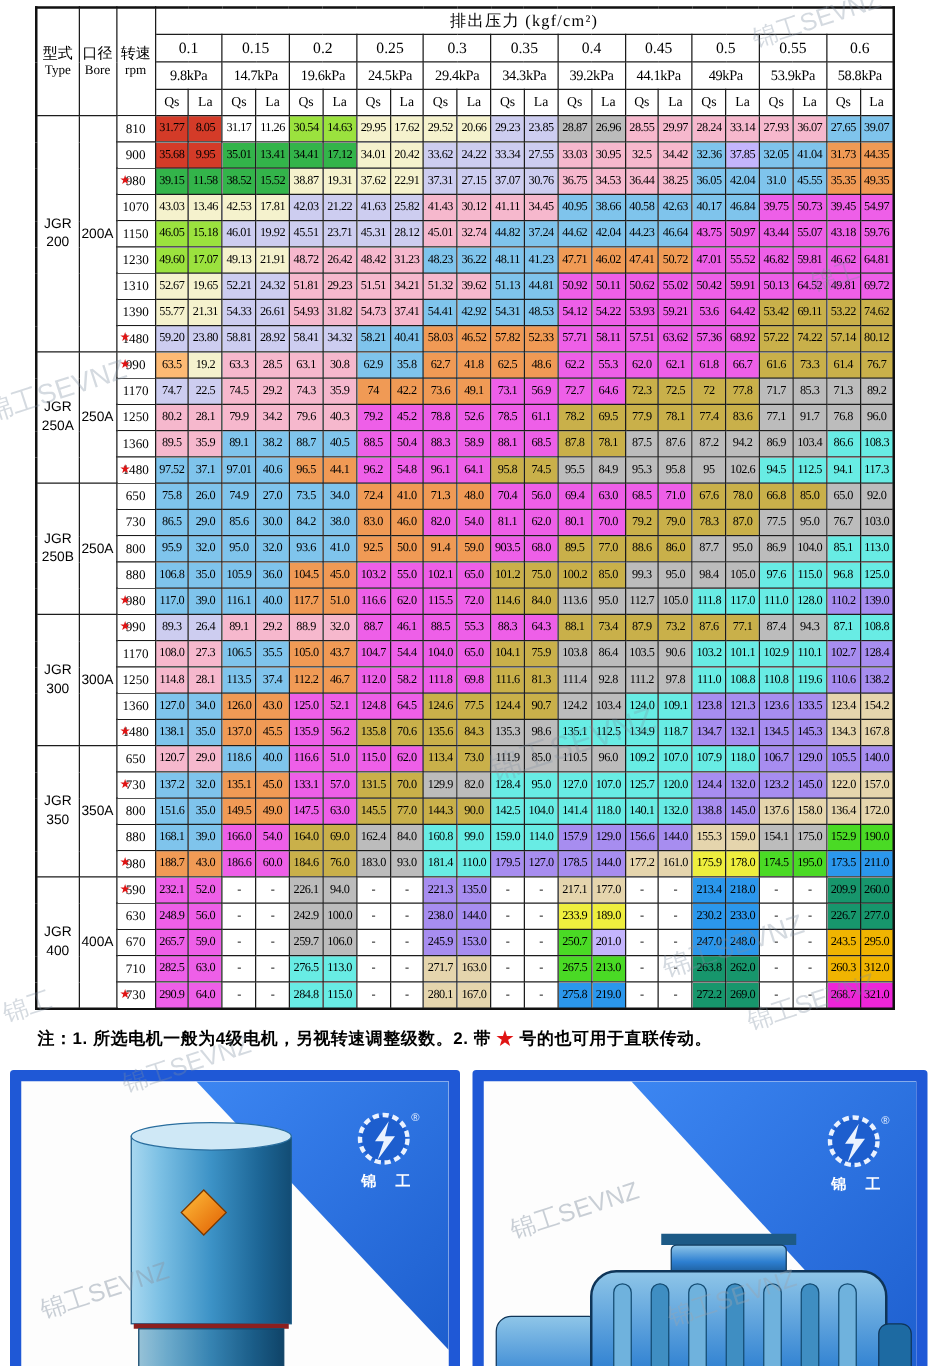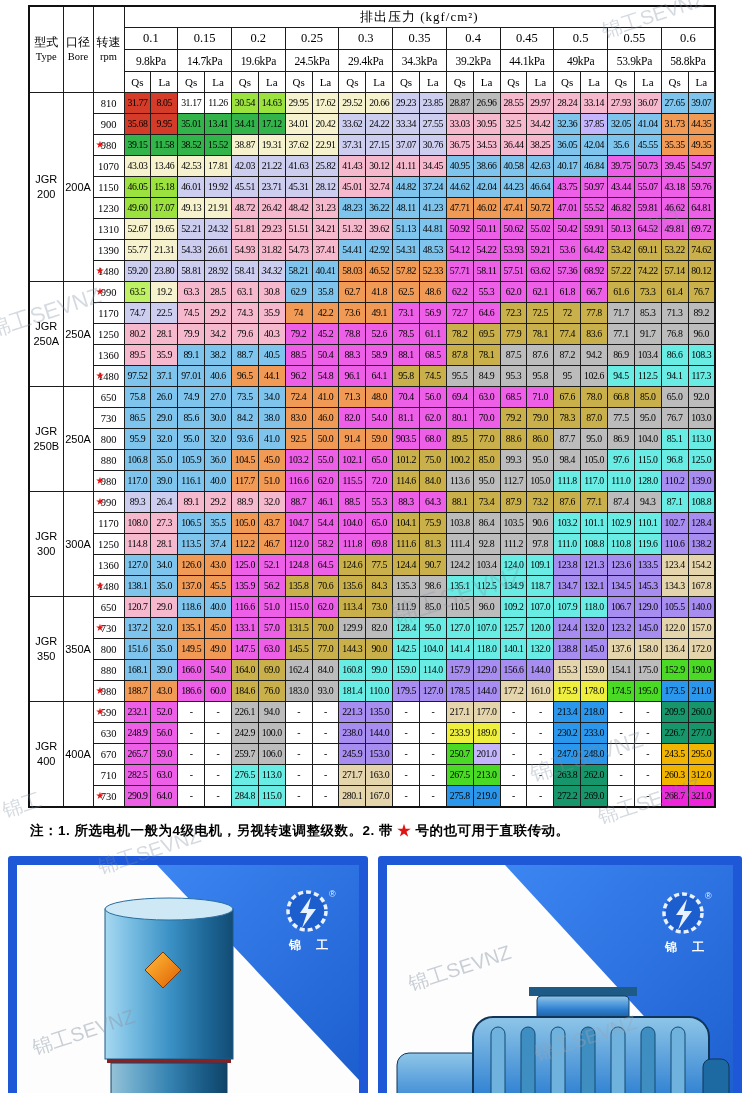--- a/index.html
+++ b/index.html
@@ -217,21 +217,21 @@
           <td class="d qs" style="background: rgb(205, 205, 240);">37.31</td>
           <td class="d" style="background: rgb(205, 205, 240);">27.15</td>
           <td class="d qs" style="background: rgb(205, 205, 240);">37.07</td>
           <td class="d" style="background: rgb(205, 205, 240);">30.76</td>
           <td class="d qs" style="background: rgb(246, 184, 205);">36.75</td>
           <td class="d" style="background: rgb(246, 184, 205);">34.53</td>
           <td class="d qs" style="background: rgb(246, 184, 205);">36.44</td>
           <td class="d" style="background: rgb(246, 184, 205);">38.25</td>
           <td class="d qs" style="background: rgb(127, 196, 236);">36.05</td>
           <td class="d" style="background: rgb(127, 196, 236);">42.04</td>
-          <td class="d qs" style="background: rgb(127, 196, 236);">35.6</td>
+          <td class="d qs" style="background: rgb(127, 196, 236);">31.0</td>
           <td class="d" style="background: rgb(127, 196, 236);">45.55</td>
           <td class="d qs" style="background: rgb(240, 154, 85);">35.35</td>
           <td class="d" style="background: rgb(240, 154, 85);">49.35</td>
         </tr>
         <tr>
           <td class="rpm"><span>1070</span></td>
           <td class="d qs" style="background: rgb(245, 242, 205);">43.03</td>
           <td class="d" style="background: rgb(245, 242, 205);">13.46</td>
           <td class="d qs" style="background: rgb(245, 242, 205);">42.53</td>
           <td class="d" style="background: rgb(245, 242, 205);">17.81</td>
@@ -354,21 +354,21 @@
           <td class="d qs" style="background: rgb(201, 176, 74);">53.22</td>
           <td class="d" style="background: rgb(201, 176, 74);">74.62</td>
         </tr>
         <tr>
           <td class="rpm"><span class="star">★</span><span>1480</span></td>
           <td class="d qs" style="background: rgb(205, 205, 240);">59.20</td>
           <td class="d" style="background: rgb(205, 205, 240);">23.80</td>
           <td class="d qs" style="background: rgb(205, 205, 240);">58.81</td>
           <td class="d" style="background: rgb(205, 205, 240);">28.92</td>
           <td class="d qs" style="background: rgb(205, 205, 240);">58.41</td>
-          <td class="d" style="background: rgb(205, 205, 240); font-style: italic;">34.32</td>
+          <td class="d" style="background: rgb(205, 205, 240);">34.32</td>
           <td class="d qs" style="background: rgb(127, 196, 236);">58.21</td>
           <td class="d" style="background: rgb(127, 196, 236);">40.41</td>
           <td class="d qs" style="background: rgb(240, 154, 85);">58.03</td>
           <td class="d" style="background: rgb(240, 154, 85);">46.52</td>
           <td class="d qs" style="background: rgb(240, 154, 85);">57.82</td>
           <td class="d" style="background: rgb(240, 154, 85);">52.33</td>
           <td class="d qs" style="background: rgb(238, 95, 232);">57.71</td>
           <td class="d" style="background: rgb(238, 95, 232);">58.11</td>
           <td class="d qs" style="background: rgb(238, 95, 232);">57.51</td>
           <td class="d" style="background: rgb(238, 95, 232);">63.62</td>
@@ -379,21 +379,21 @@
           <td class="d qs" style="background: rgb(201, 176, 74);">57.14</td>
           <td class="d" style="background: rgb(201, 176, 74);">80.12</td>
         </tr>
         <tr class="group-start">
           <td class="model" rowspan="5">
             <div>JGR</div>
             <div>250A</div>
           </td>
           <td class="bore" rowspan="5">250A</td>
           <td class="rpm"><span class="star">★</span><span>990</span></td>
-          <td class="d qs" style="background: #bef264;">63.5</td>
+          <td class="d qs" style="background: #fdba74;">63.5</td>
           <td class="d" style="background: rgb(245, 242, 205);">19.2</td>
           <td class="d qs" style="background: rgb(246, 184, 205);">63.3</td>
           <td class="d" style="background: rgb(246, 184, 205);">28.5</td>
           <td class="d qs" style="background: rgb(246, 184, 205);">63.1</td>
           <td class="d" style="background: rgb(246, 184, 205);">30.8</td>
           <td class="d qs" style="background: rgb(127, 196, 236);">62.9</td>
           <td class="d" style="background: rgb(127, 196, 236);">35.8</td>
           <td class="d qs" style="background: rgb(240, 154, 85);">62.7</td>
           <td class="d" style="background: rgb(240, 154, 85);">41.8</td>
           <td class="d qs" style="background: rgb(240, 154, 85);">62.5</td>

